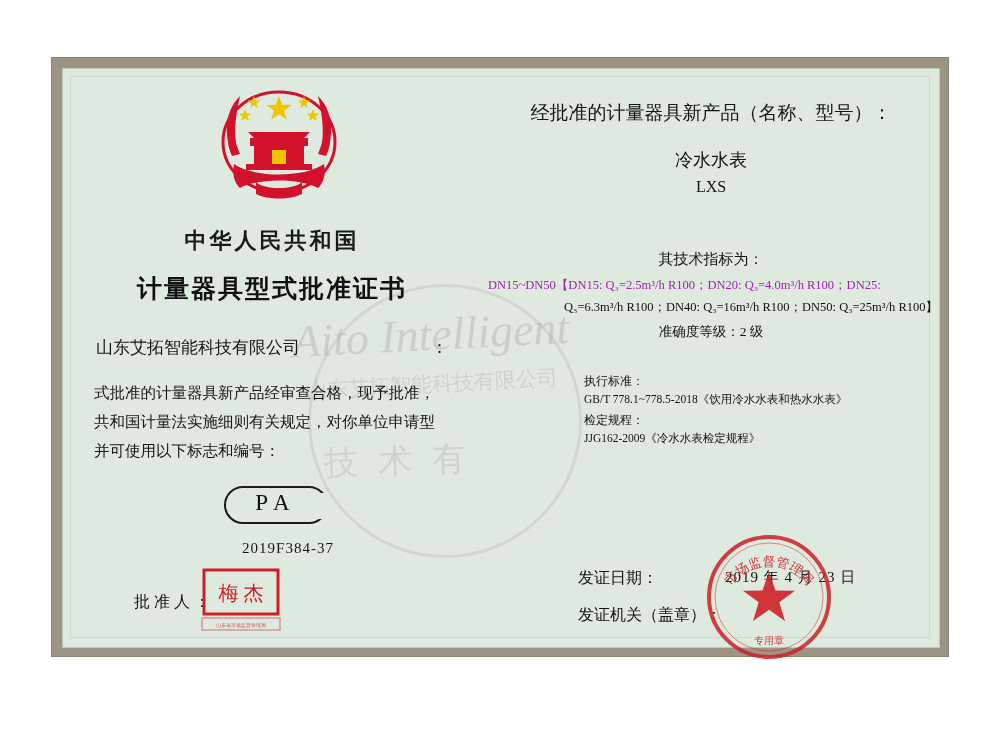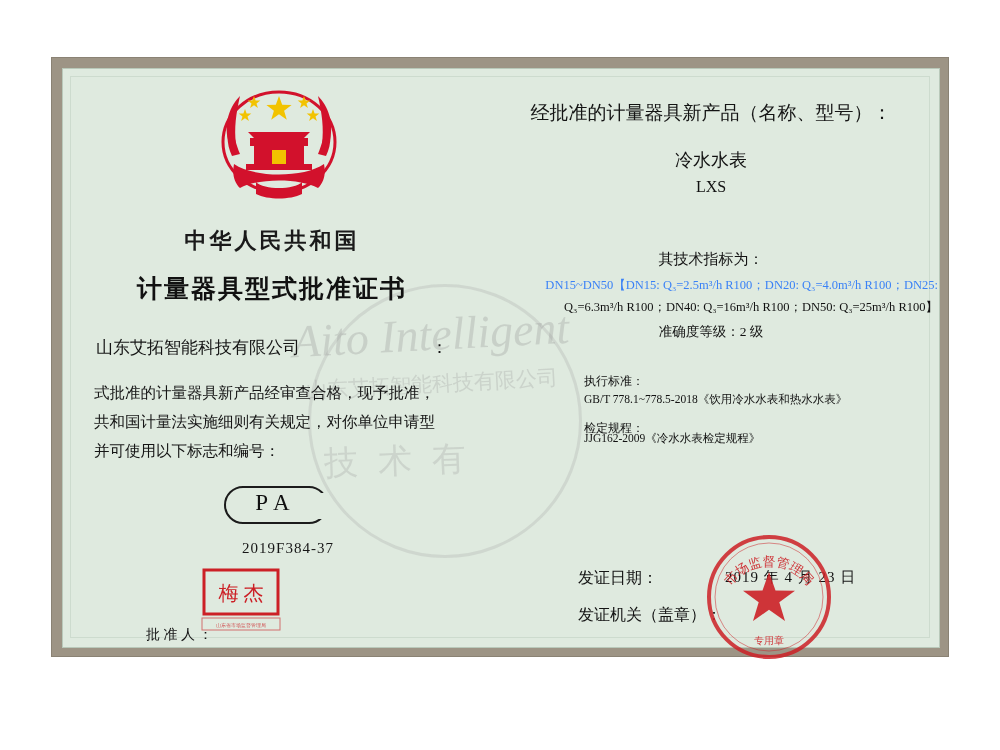--- a/index.html
+++ b/index.html
@@ -167,26 +167,25 @@
     top: 472px;
     width: 420px;
     text-align: center;
     font-family: "Liberation Serif", serif;
     font-size: 15px;
     letter-spacing: 1px;
     color: #161616;
   }
   .approver {
     position: absolute;
-    left: 84px;
+    left: 72px;
     top: 524px;
     font-family: "Liberation Serif", serif;
-    font-size: 14px;
-    color: #141414;
-    margin-top: 34px;
+    font-size: 16px;
+    color: #141414;
   }
   .stamp-approver {
     position: absolute;
     left: 138px;
     top: 498px;
     width: 82px;
     height: 66px;
   }
 
   
@@ -235,24 +234,24 @@
     text-align: center;
     font-family: "Liberation Serif", serif;
     font-size: 15px;
     color: #141414;
   }
   .r-spec-1 {
     position: absolute;
     left: 6px;
     top: 209px;
     width: 450px;
-    text-align: right;
+    text-align: left;
     font-family: "Liberation Serif", serif;
     font-size: 12.5px;
-    color: #3b82f6;
+    color: #a21caf;
     white-space: nowrap;
   }
   .r-spec-2 {
     position: absolute;
     left: 6px;
     top: 231px;
     width: 450px;
     text-align: right;
     font-family: "Liberation Serif", serif;
     font-size: 12.5px;
@@ -285,21 +284,20 @@
     font-size: 11.5px;
     color: #111;
   }
   .r-ver-label {
     position: absolute;
     left: 102px;
     top: 344px;
     font-family: "Liberation Serif", serif;
     font-size: 12px;
     color: #141414;
-    margin-top: 8px;
   }
   .r-ver-value {
     position: absolute;
     left: 102px;
     top: 363px;
     font-family: "Liberation Serif", serif;
     font-size: 11.5px;
     color: #111;
   }
   .r-issue-date-label {

